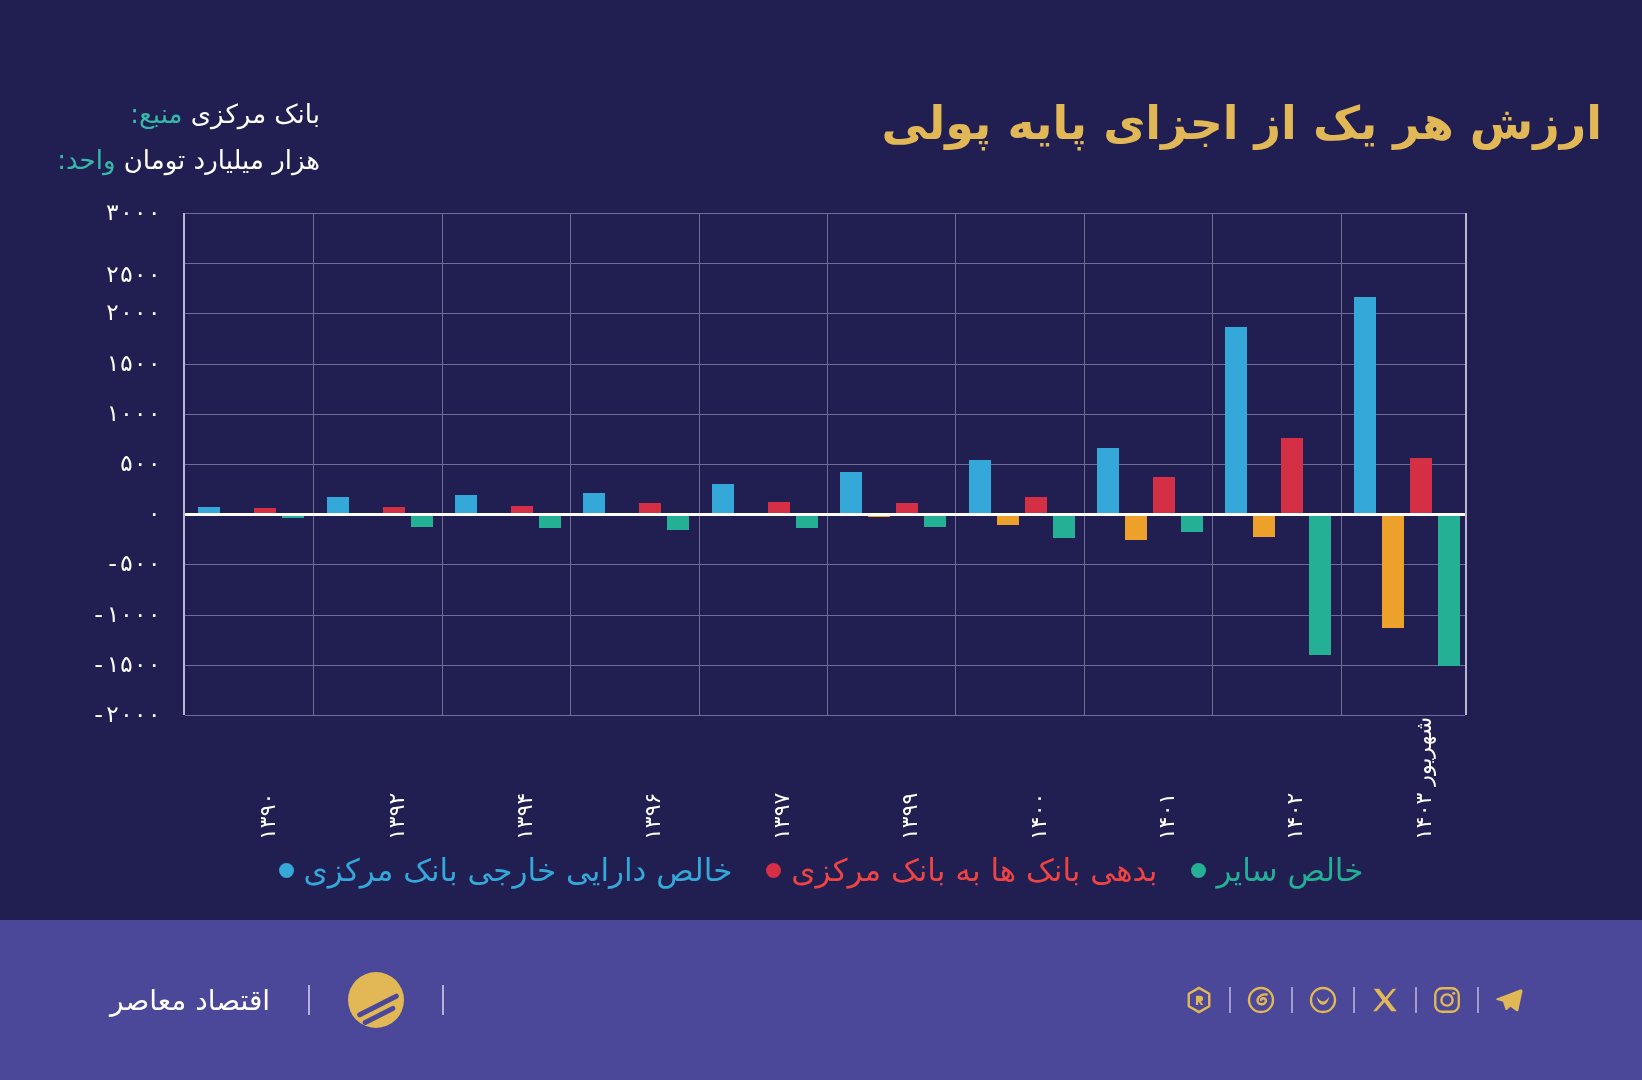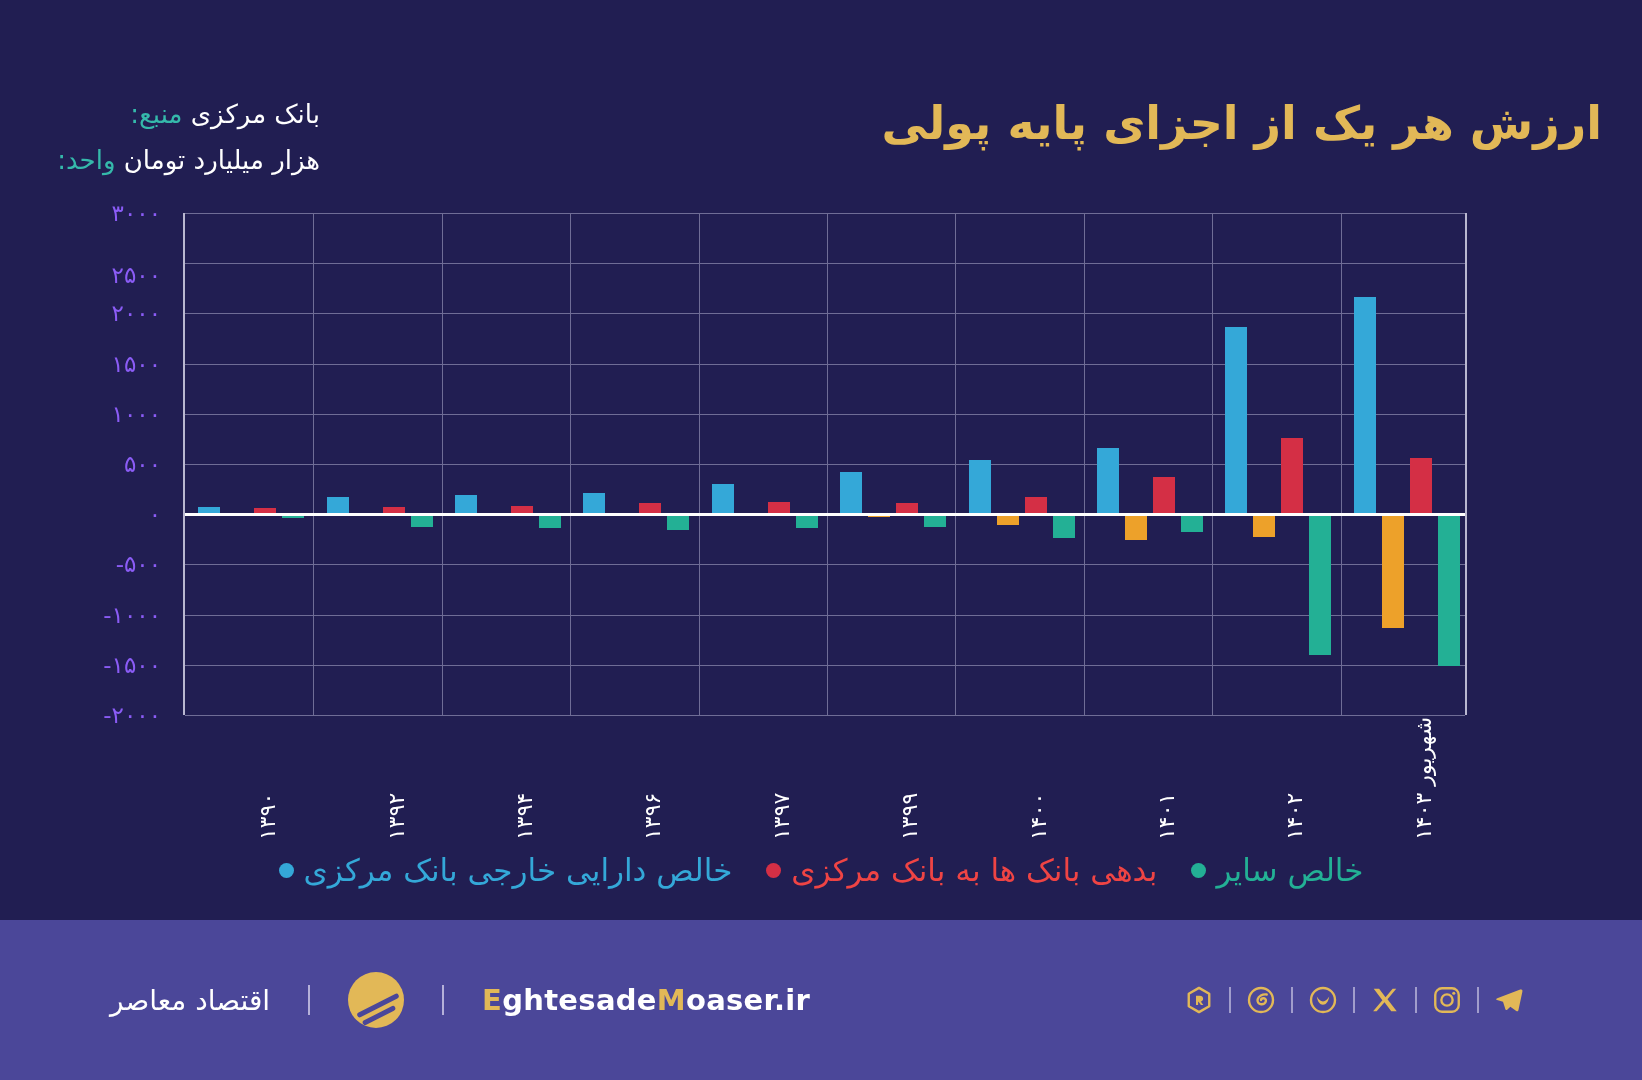--- a/index.html
+++ b/index.html
@@ -35,22 +35,22 @@
   #zero-line { position:absolute; left:0; width:100%; height:2.5px; background:#ffffff; z-index:6; }
 
   #bars-layer { position:absolute; left:0; top:0; width:100%; height:100%; z-index:5; }
   .group { position:absolute; top:0; height:100%; }
   .bar { position:absolute; }
 
   
   #yaxis { position:absolute; left:0; top:213px; width:175px; height:502px; }
   .ytick {
     position:absolute; right:14px; transform:translateY(-50%);
-    color:#8b5cf6; font-size:23px; letter-spacing:1px; white-space:nowrap;
-    direction:ltr; unicode-bidi:plaintext;
+    color:#ffffff; font-size:23px; letter-spacing:1px; white-space:nowrap;
+    direction:ltr; unicode-bidi:plaintext;font-family:Liberation Mono, monospace;
   }
 
   
   #xaxis { position:absolute; left:183px; top:715px; width:1284px; height:130px; }
   .xtick-wrap { position:absolute; top:0; }
   .xtick {
     color:#ffffff; font-size:22px; white-space:nowrap;
     transform:rotate(-90deg); transform-origin:left top;
     direction:rtl; unicode-bidi:plaintext; letter-spacing:0.5px;
   }
@@ -264,23 +264,20 @@
       <span class="legend-label" style="color: rgb(35, 176, 149);">خالص سایر</span>
     </div>
   </div>
 
 <div id="footer">
   <div id="brand">
     <span id="brand-fa">اقتصاد معاصر</span>
     <span class="divider"></span>
     <span id="brand-logo"></span>
     <span class="divider"></span>
-    <span id="brand-en">
-      <span class="hl">E</span><span class="rest">ghtesade</span><span class="hl">M</span><span class="rest">oaser</span><span class="rest">.ir</span>
-    </span>
   </div>
   <div id="socials">
       <span class="social" style="color: rgb(226, 184, 87);">
         <svg width="30" height="30" viewBox="0 0 24 24" fill="currentColor">
           <path d="M21.5 3.3 2.6 10.6c-1.1.45-1.1 1.1-.2 1.37l4.8 1.5 1.85 5.66c.22.62.4.85.84.85.44 0 .63-.2.87-.44l2.3-2.24 4.78 3.53c.88.49 1.5.24 1.73-.81l3.12-14.7c.32-1.29-.5-1.87-1.19-1.55z"></path>
         </svg>
       </span>
       <span class="sdiv"></span>
       <span class="social" style="color: rgb(226, 184, 87);">
         <svg width="30" height="30" viewBox="0 0 24 24" fill="currentColor">

